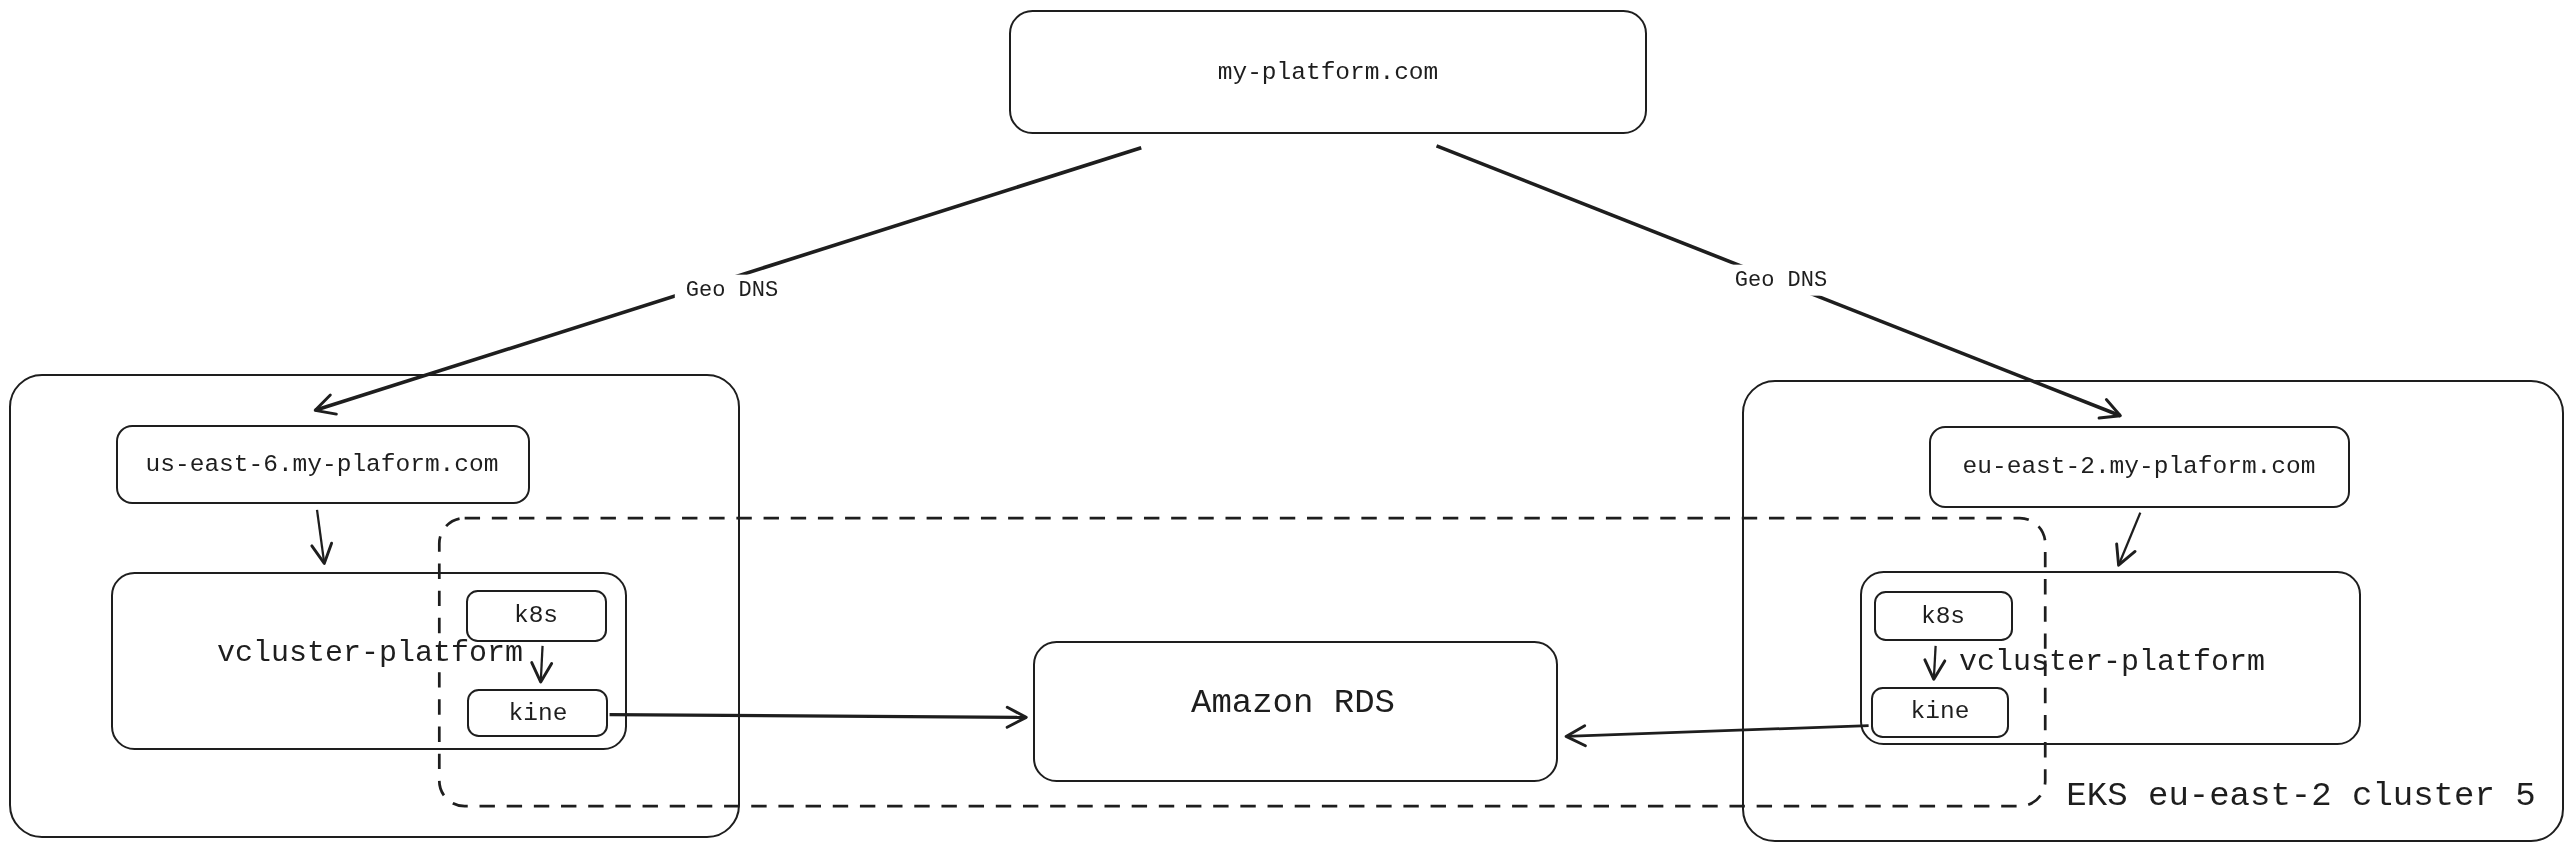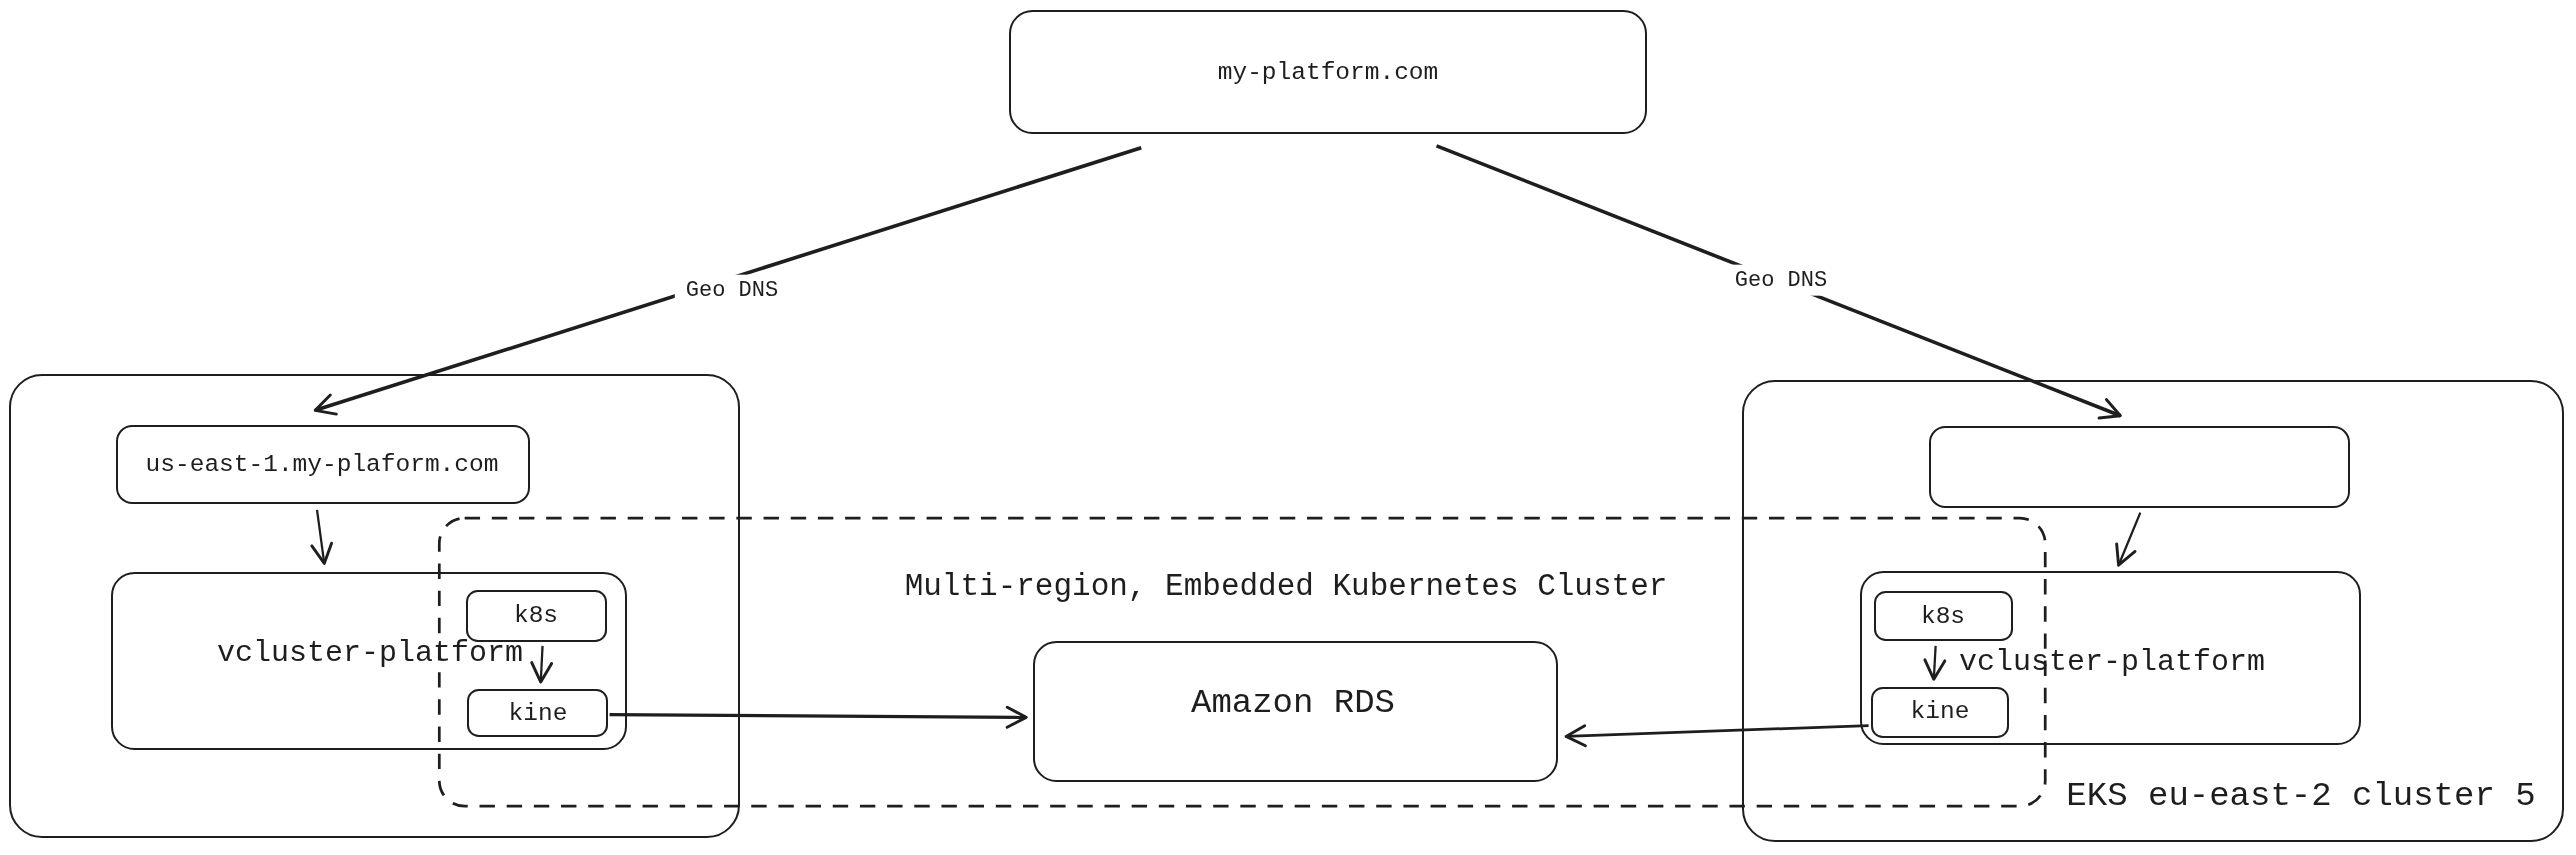--- a/index.html
+++ b/index.html
@@ -95,30 +95,30 @@
 
     <line x1="673" y1="789" x2="1133" y2="792" stroke="#1e1e1e" stroke-width="3.5" marker-end="url(#ah)"></line>
     <line x1="2063" y1="801" x2="1729" y2="813" stroke="#1e1e1e" stroke-width="3" marker-end="url(#ah)"></line>
   </svg>
 
   <div class="lbl fs-node" style="left:1328px;top:73px;">my-platform.com</div>
 
   <div class="lbl on-line fs-geo" style="left:732px;top:290px;">Geo DNS</div>
   <div class="lbl on-line fs-geo" style="left:1781px;top:280px;">Geo DNS</div>
 
-  <div class="lbl fs-node" style="left:322px;top:465px;">us-east-1.my-plaform.com</div>
+  <div class="lbl fs-node" style="left:322px;top:465px;">us-east-6.my-plaform.com</div>
+  <div class="lbl fs-node" style="left:2139px;top:467px;">eu-east-2.my-plaform.com</div>
 
   <div class="lbl fs-mid" style="left:370px;top:653px;">vcluster-platform</div>
   <div class="lbl fs-mid" style="left:2112px;top:662px;">vcluster-platform</div>
 
   <div class="lbl fs-node" style="left:536px;top:616px;">k8s</div>
   <div class="lbl fs-node" style="left:538px;top:714px;">kine</div>
   <div class="lbl fs-node" style="left:1943px;top:617px;">k8s</div>
   <div class="lbl fs-node" style="left:1940px;top:712px;">kine</div>
 
-  <div class="lbl fs-title" style="left:1286px;top:587px;">Multi-region, Embedded Kubernetes Cluster</div>
 
   <div class="lbl fs-big" style="left:1293px;top:704px;text-align:center;">Amazon RDS</div>
 
   <div class="lbl fs-big" style="left:2301px;top:797px;">EKS eu-east-2 cluster 5</div>
 
 </div>
 
 
 </body></html>

